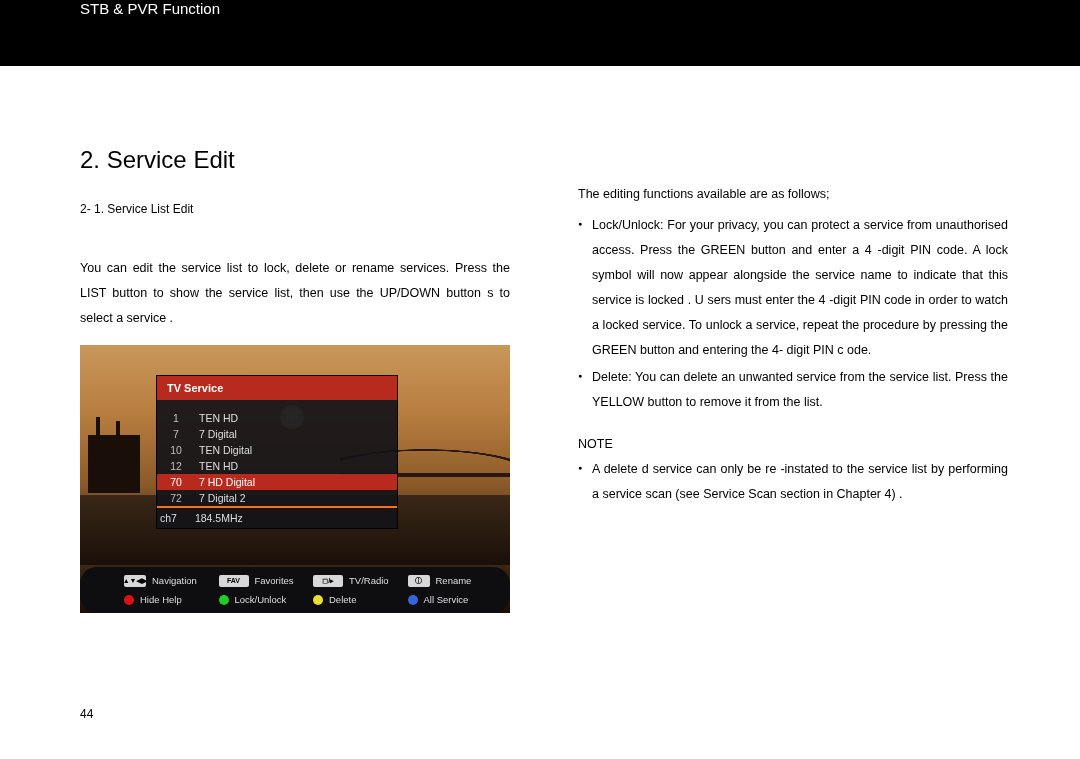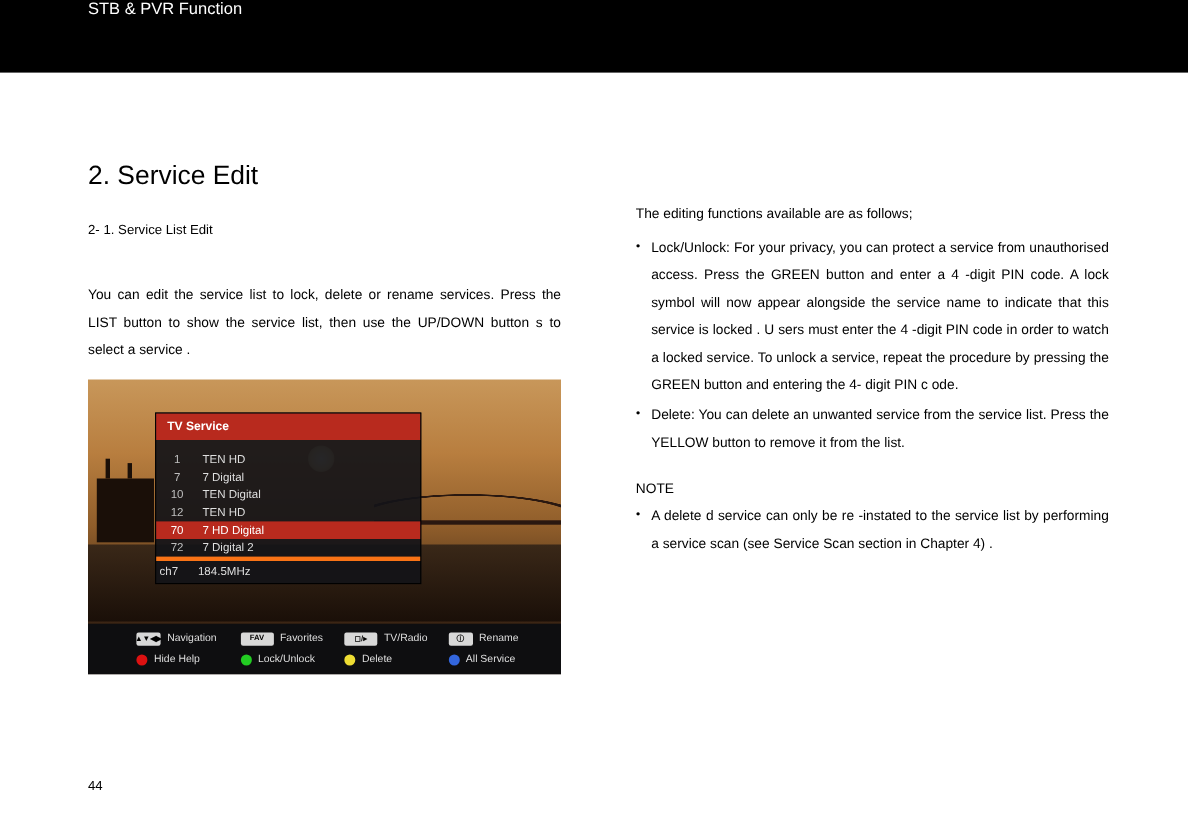--- a/index.html
+++ b/index.html
@@ -48,38 +48,38 @@
     background: radial-gradient(ellipse 100% 80% at 50% 100%, transparent 60%, #2a1810 61%, #2a1810 64%, transparent 65%); }
   .water { position:absolute; left:0; right:0; top:150px; bottom:48px;
     background: linear-gradient(to bottom, #3a2818 0%, #1a0f08 100%); }
   .sun { position:absolute; left:200px; top:60px; width:24px; height:24px; border-radius:50%;
     background: radial-gradient(circle, #fff8e0 0%, #f5d890 60%, transparent 100%); }
   .boat { position:absolute; left:8px; top:90px; width:52px; height:58px; background:#1a0f08; }
   .boat::before { content:""; position:absolute; left:8px; top:-18px; width:4px; height:18px; background:#1a0f08; }
   .boat::after { content:""; position:absolute; left:28px; top:-14px; width:4px; height:14px; background:#1a0f08; }
 
   .panel {
-    position:absolute; left:61px; top:30px; width:242px;
+    position:absolute; left:76px; top:30px; width:242px;
     background: rgba(20,20,24,0.92); border:1px solid #000;
     font-size: 10.5px; color:#dfdfdf;
   }
   .panel-title { background:#b82a1e; color:#fff; padding:6px 10px; font-weight:bold; font-size:11px; }
   .panel-gap { height:10px; }
   .row { display:flex; padding:2px 0; }
   .row .num { width:38px; text-align:center; color:#bfbfbf; }
   .row .name { flex:1; padding-left:4px; }
   .row.sel { background:#b82a1e; color:#fff; }
   .row.sel .num { color:#fff; }
-  .panel-foot { border-top:4px solid #f97316; display:flex; padding:4px 3px; gap:18px; color:#dfdfdf; }
+  .panel-foot { border-top:2px solid #f97316; display:flex; padding:4px 3px; gap:18px; color:#dfdfdf; }
 
   .help-bar {
     position:absolute; left:0; right:0; bottom:0; height:46px;
     background:#0e0e10; color:#dfdfdf; font-size:9.5px;
     display:grid; grid-template-columns: repeat(4,1fr); grid-template-rows:1fr 1fr;
-    padding:4px 14px 4px 44px; gap:0 6px;
+    padding:4px 14px 4px 44px; gap:0 6px;border-radius:17px;
   }
   .help-item { display:flex; align-items:center; gap:6px; white-space:nowrap; }
   .key-pad { width:22px; height:12px; background:#d8d8d8; border-radius:2px; display:flex; align-items:center; justify-content:center; color:#000; font-size:7px; font-weight:bold; }
   .key-wide { width:30px; }
   .dot { width:10px; height:10px; border-radius:50%; }
   .dot.red{background:#d11;} .dot.green{background:#2c2;} .dot.yellow{background:#ed3;} .dot.blue{background:#36d;}
 </style>
 </head>
 <body>
 

